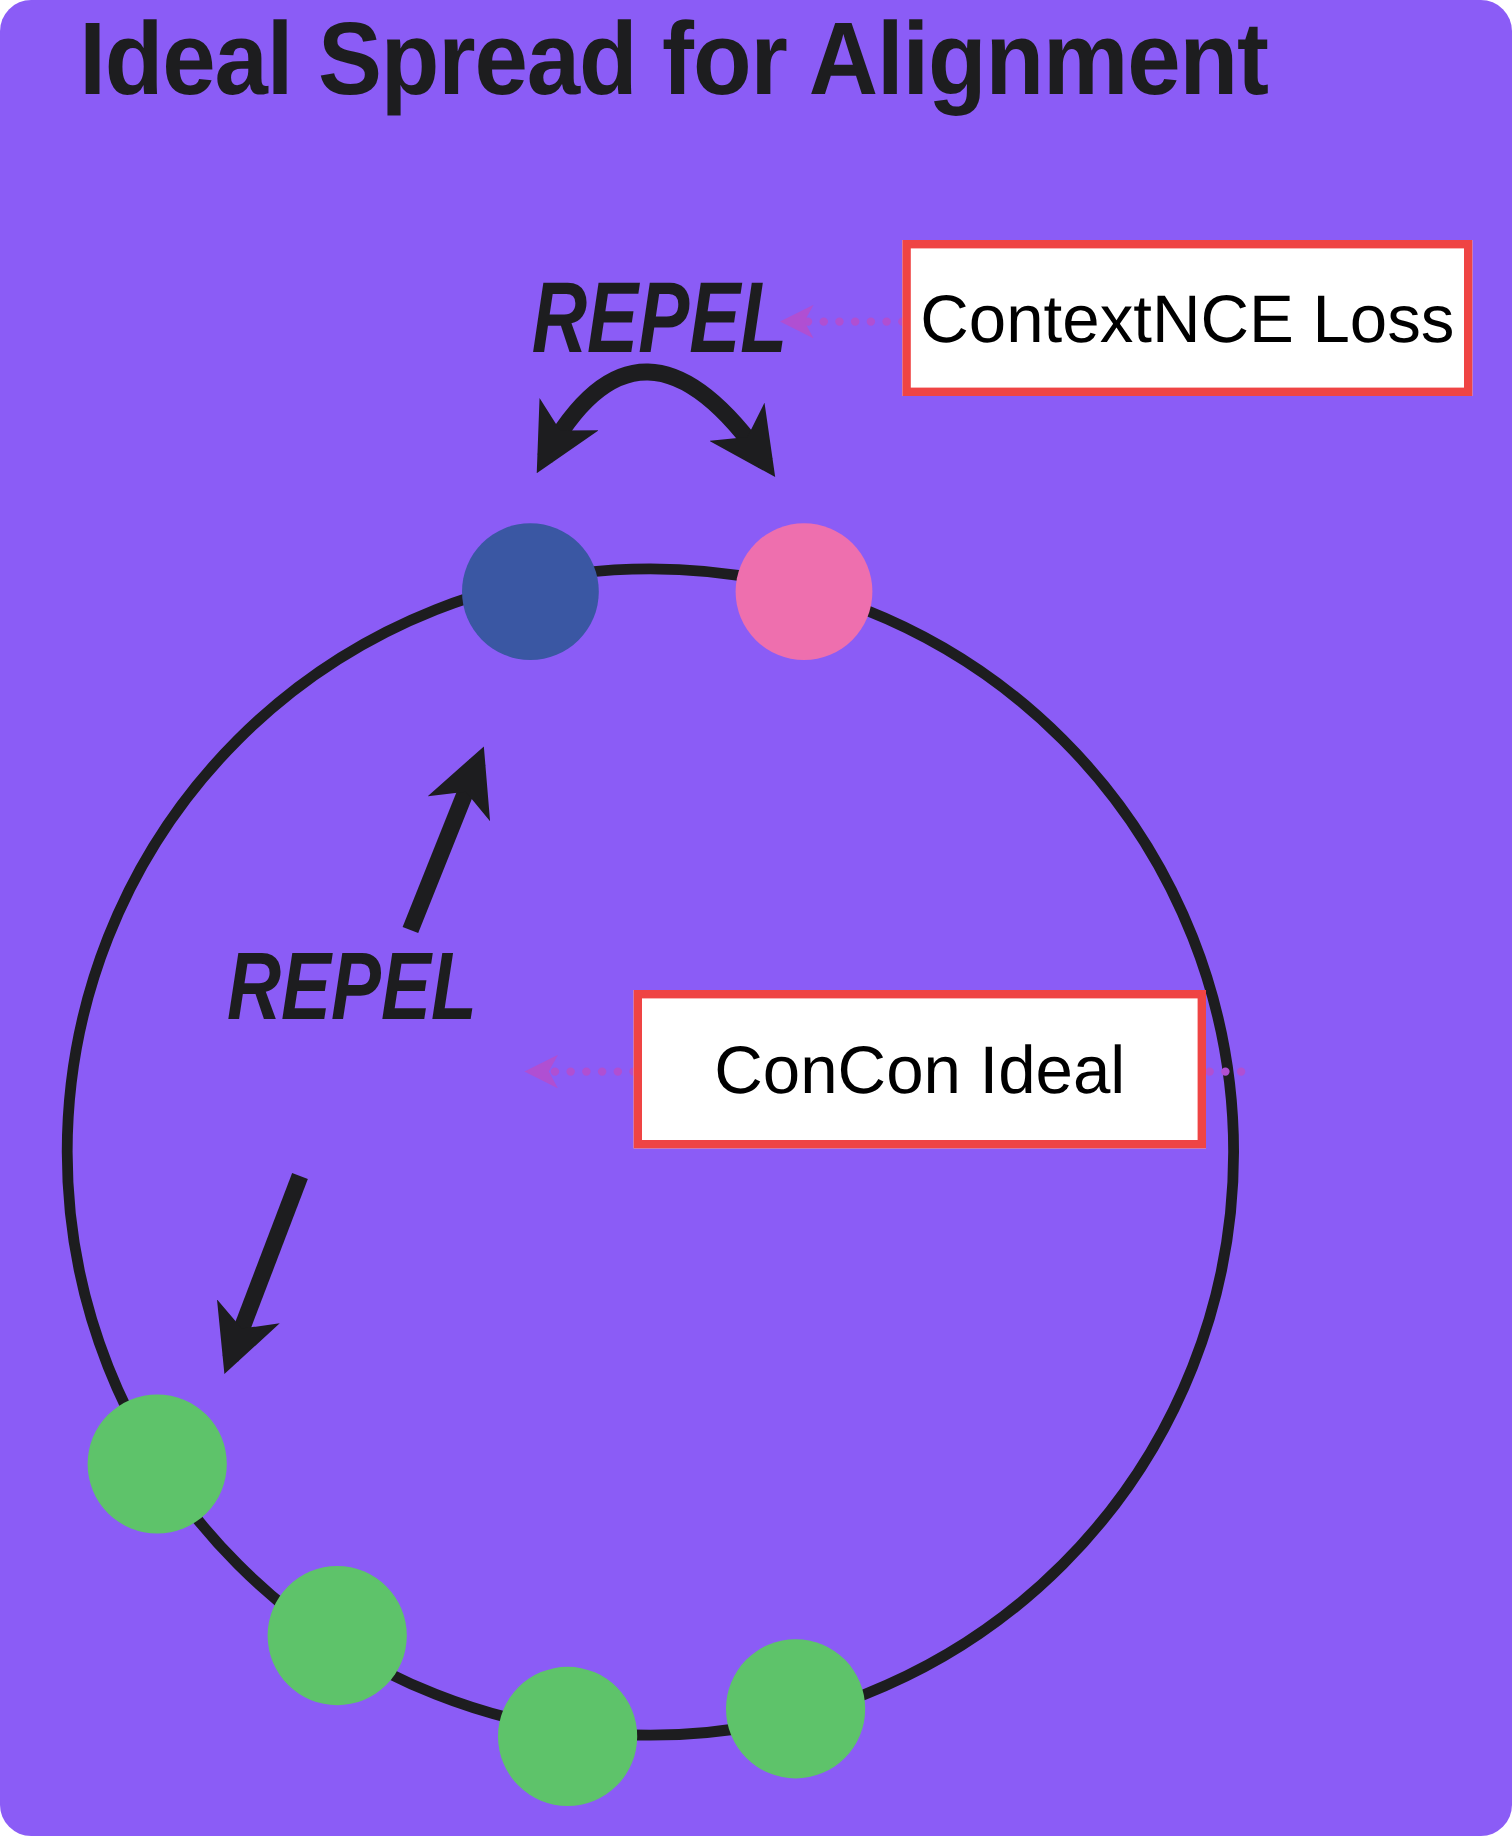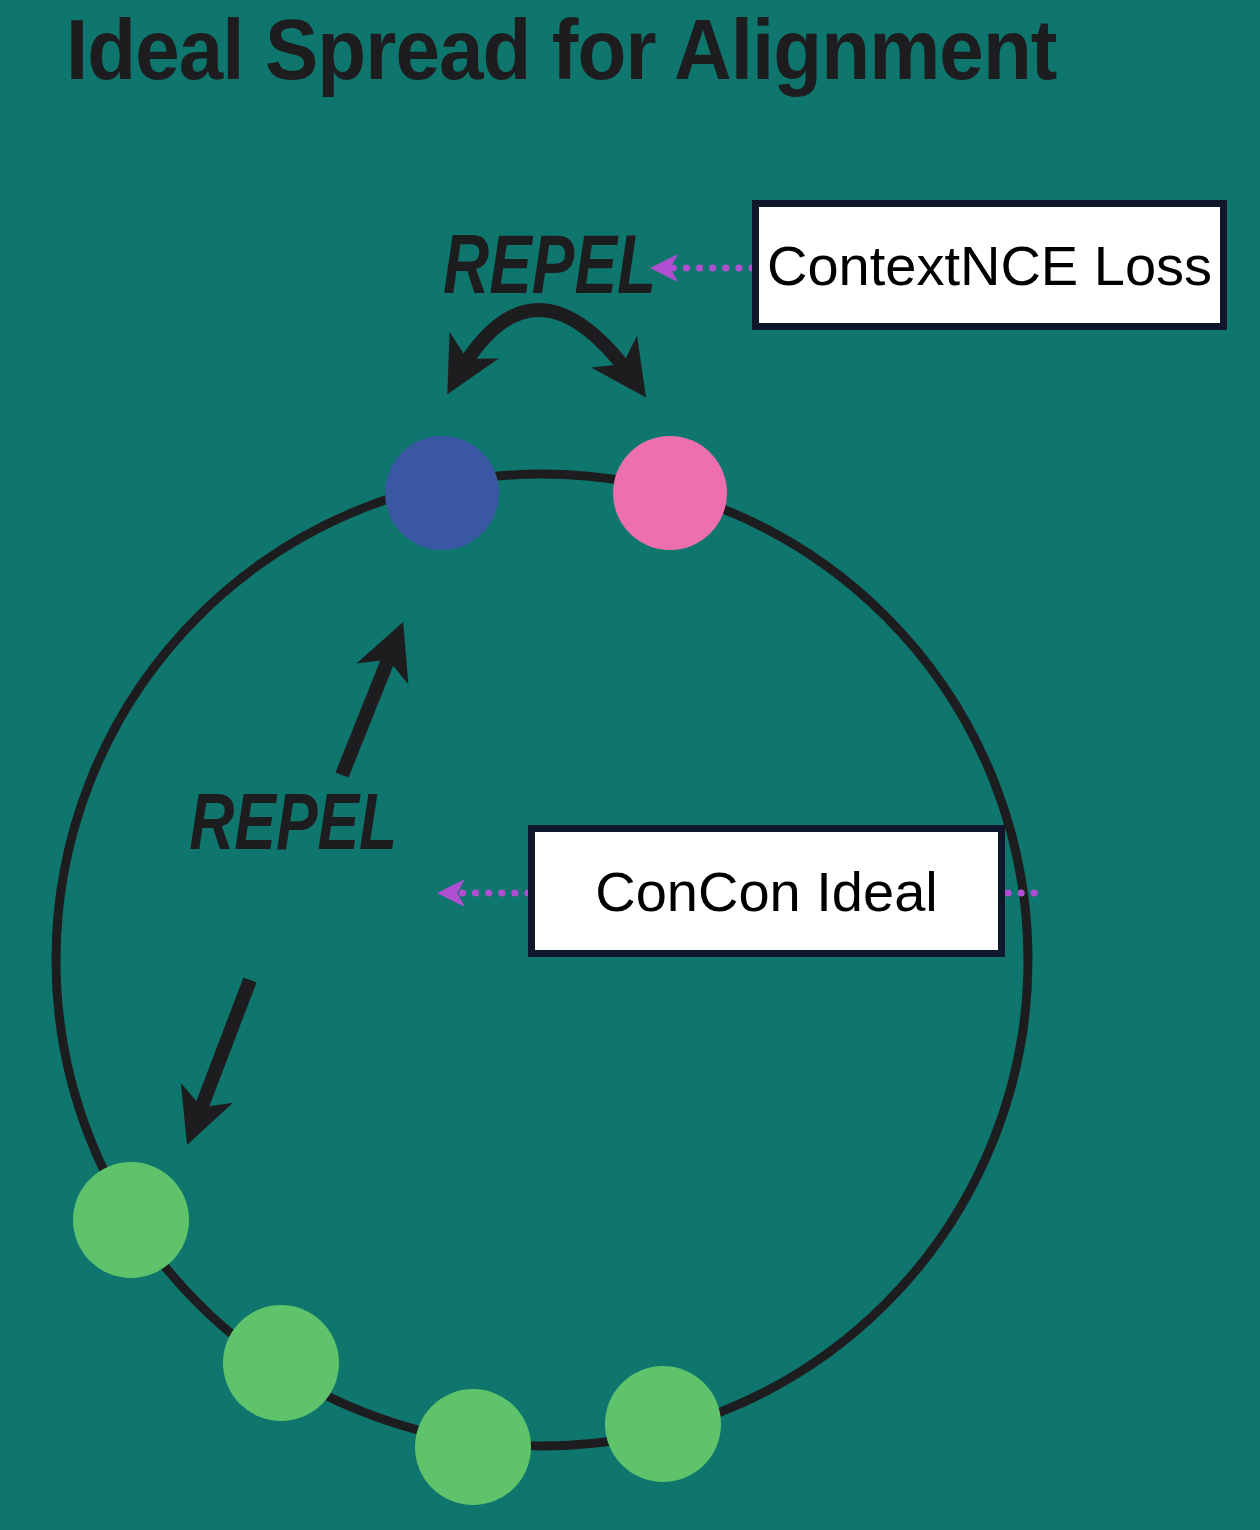--- a/index.html
+++ b/index.html
@@ -1,37 +1,37 @@
 <!DOCTYPE html>
 <html><head>
 <meta charset="utf-8">
 <style>
   html,body{margin:0;padding:0;background:#ffffff;}
   body{width:1260px;height:1530px;font-family:"Liberation Sans",sans-serif;}
-  .canvas{position:relative;width:1260px;height:1530px;overflow:hidden;background:#0f766e;}
+  .canvas{position:relative;width:1260px;height:1530px;overflow:hidden;background:#8b5cf6;border-radius:26px;}
   .canvas > svg{position:absolute;left:0;top:0;}
 
   .title{
     position:absolute;left:66px;top:0px;
     font-size:86px;font-weight:600;color:#1d1d1f;
     letter-spacing:-1px;white-space:nowrap;
     transform:scaleX(0.93);transform-origin:left top;
   }
 
   .repel{
     position:absolute;font-style:italic;font-weight:700;color:#1d1d1f;
     white-space:nowrap;line-height:1;text-align:center;
   }
   .repel.top{left:416px;top:222px;width:226px;font-size:84px;
     transform:scaleX(0.76);transform-origin:center top;}
   .repel.inner{left:165px;top:782px;width:220px;font-size:80px;
     transform:scaleX(0.78);transform-origin:center top;}
 
   .label-box{
-    position:absolute;background:#ffffff;border:7px solid #0f172a;
+    position:absolute;background:#ffffff;border:7px solid #ef4444;
     display:flex;align-items:center;justify-content:center;
     font-size:56px;color:#000000;white-space:nowrap;
   }
   .label-box.ctx{left:752px;top:200px;width:461px;height:116px;}
   .label-box.concon{left:528px;top:825px;width:463px;height:118px;}
 </style>
 </head>
 <body>
 
 <div class="canvas">

